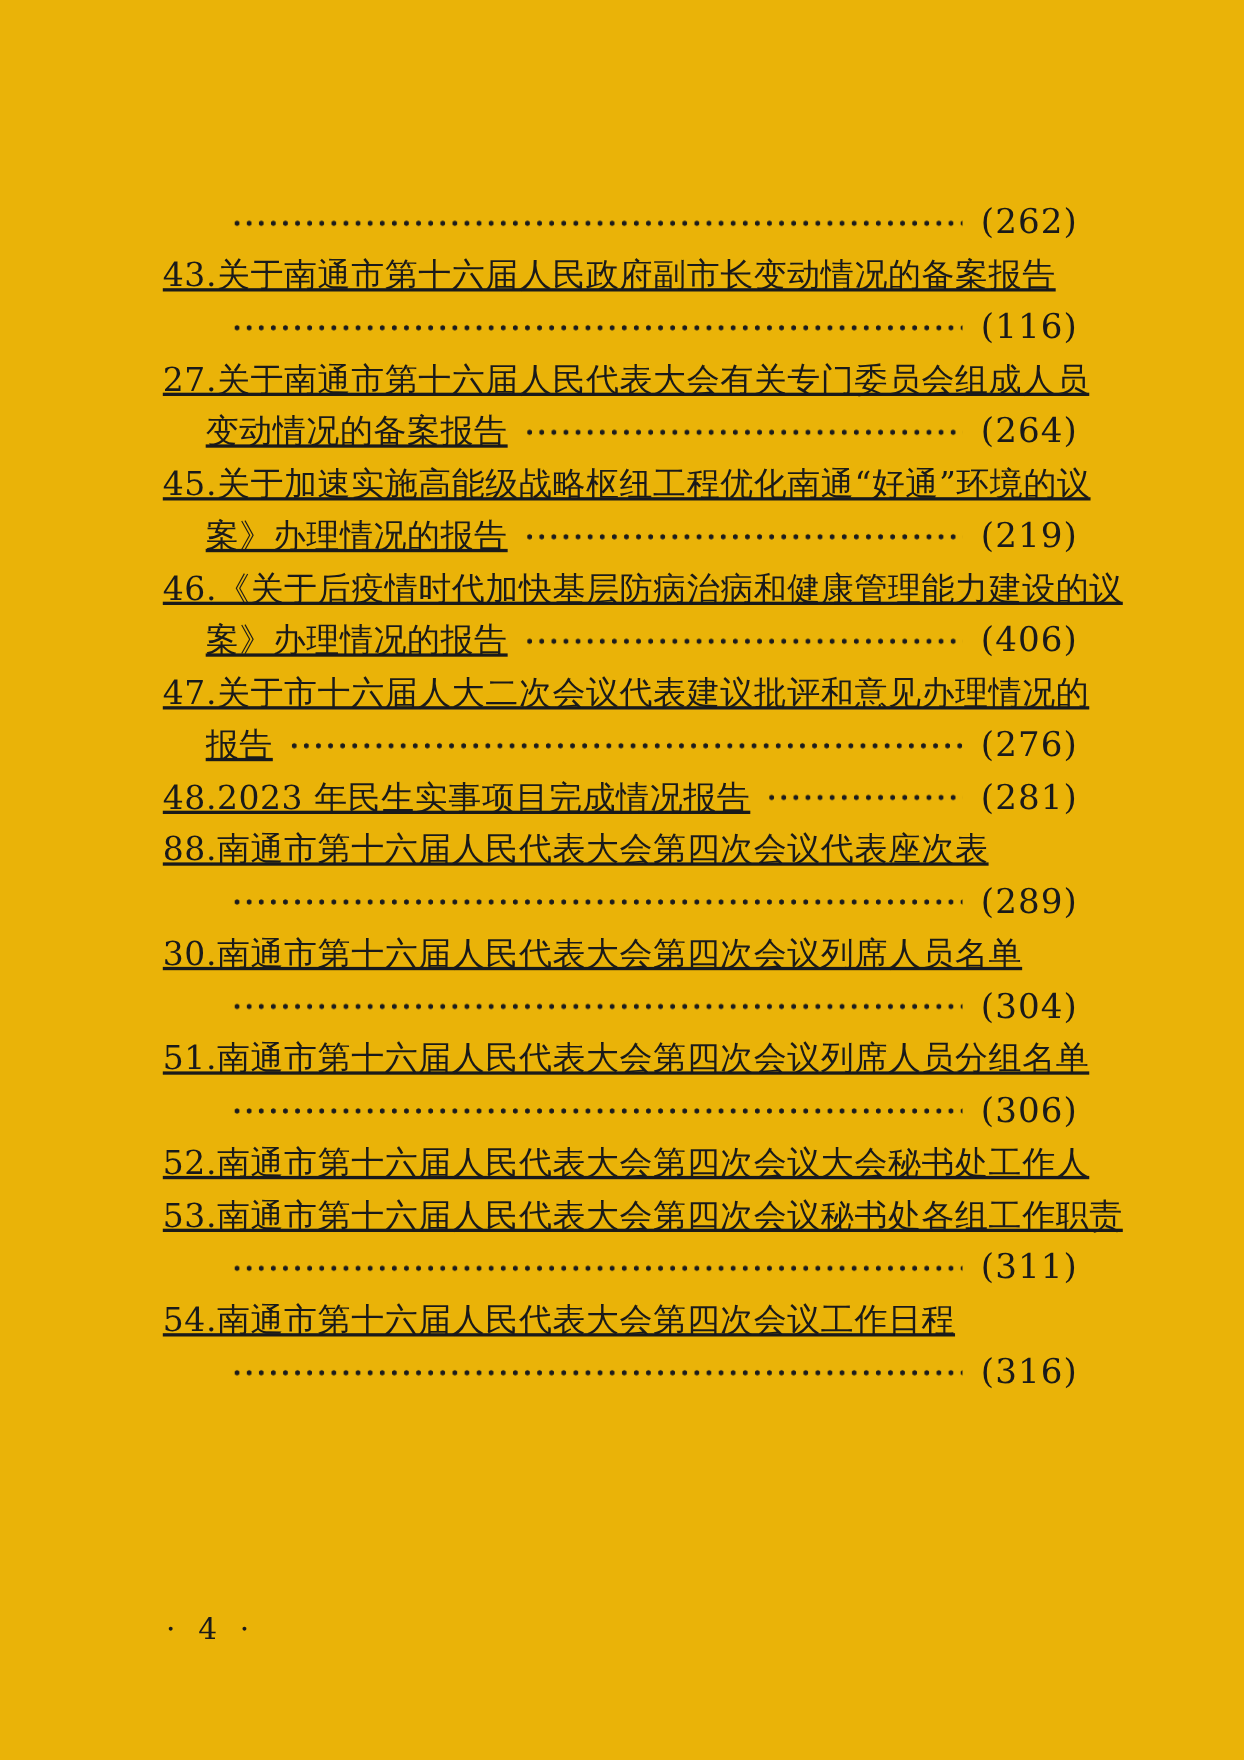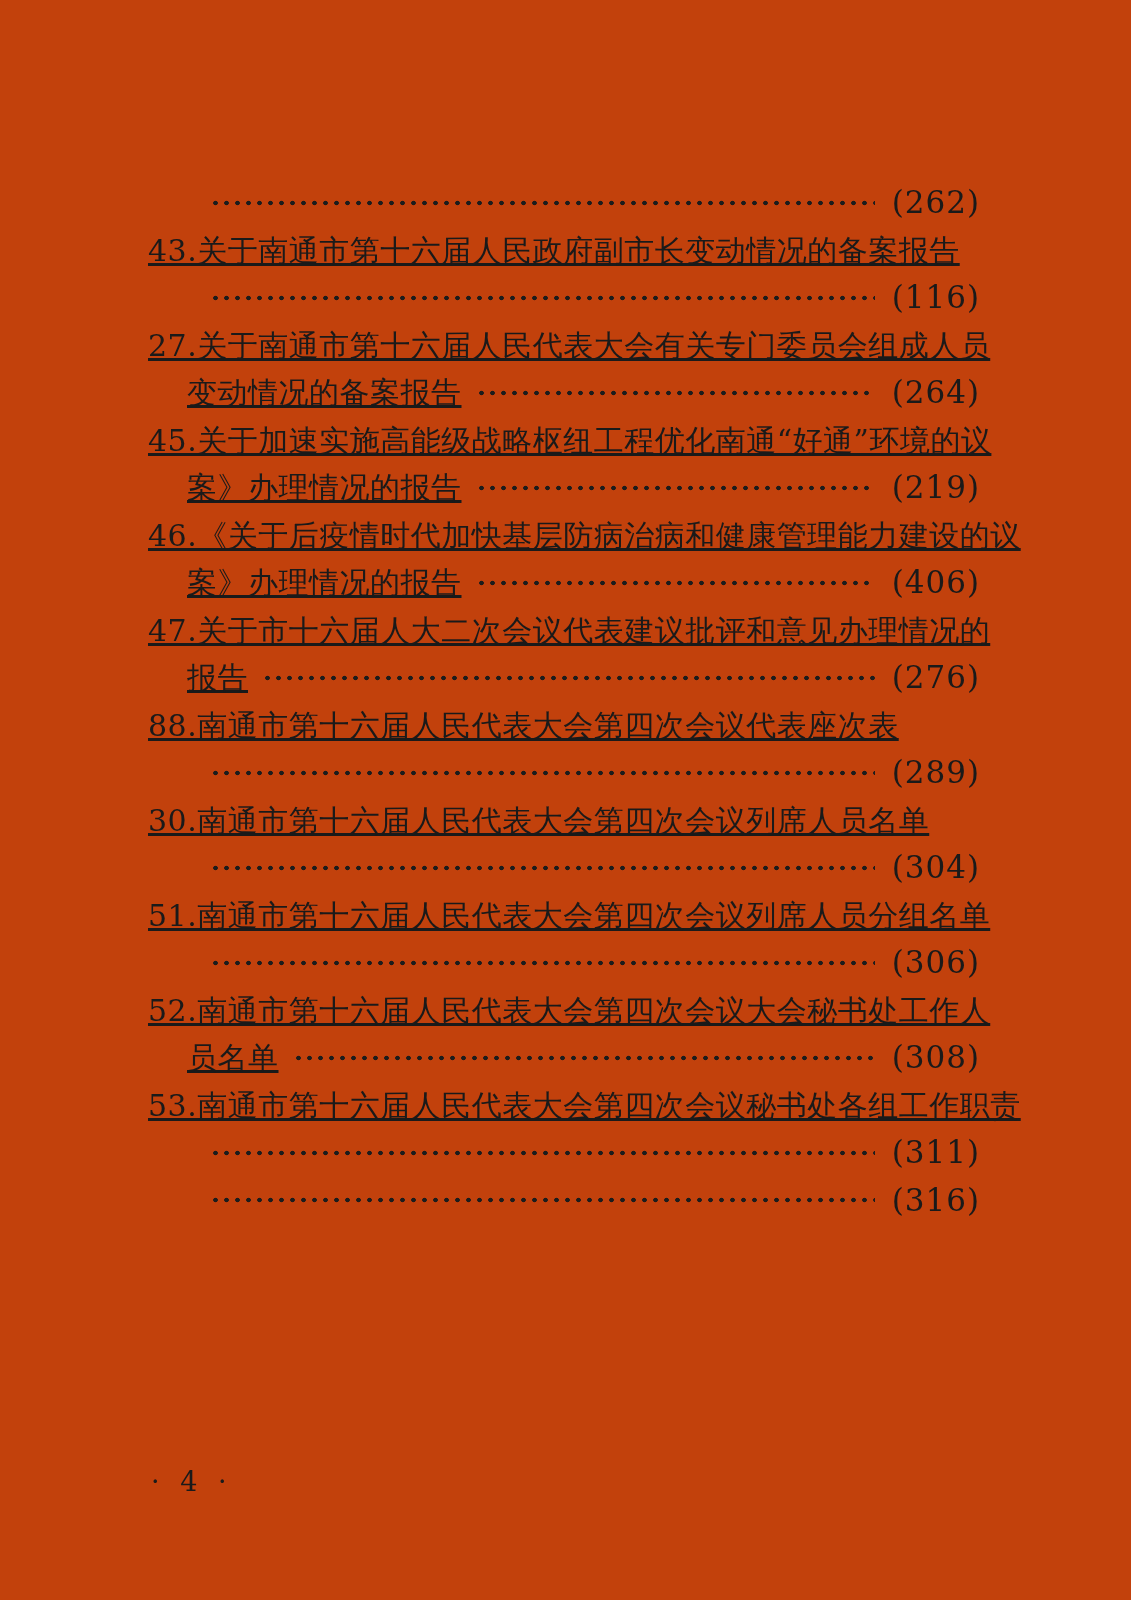--- a/index.html
+++ b/index.html
@@ -4,21 +4,21 @@
 <style>
   html, body {
     margin: 0;
     padding: 0;
     background: #ffffff;
   }
   .sheet {
     position: relative;
     width: 1131px;
     height: 1600px;
-    background: #c2410c;
+    background: #eab308;
     font-family: "DejaVu Serif", "Liberation Serif", serif;
     color: #1a1a1a;
     overflow: hidden;
   }
   .toc-list {
     position: absolute;
     left: 148px;
     top: 179px;
     width: 832px;
   }
@@ -111,20 +111,25 @@
       <div class="row item">
     <span class="row-text">47.关于市十六届人大二次会议代表建议批评和意见办理情况的</span>
 
   </div>
       <div class="row cont">
     <span class="row-text">报告</span>
     <span class="leader"></span>
     <span class="row-page">(276)</span>
   </div>
       <div class="row item">
+    <span class="row-text">48.2023 年民生实事项目完成情况报告</span>
+    <span class="leader"></span>
+    <span class="row-page">(281)</span>
+  </div>
+      <div class="row item">
     <span class="row-text">88.南通市第十六届人民代表大会第四次会议代表座次表</span>
 
   </div>
       <div class="row dots">
 
     <span class="leader"></span>
     <span class="row-page">(289)</span>
   </div>
       <div class="row item">
     <span class="row-text">30.南通市第十六届人民代表大会第四次会议列席人员名单</span>
@@ -141,33 +146,32 @@
   </div>
       <div class="row dots">
 
     <span class="leader"></span>
     <span class="row-page">(306)</span>
   </div>
       <div class="row item">
     <span class="row-text">52.南通市第十六届人民代表大会第四次会议大会秘书处工作人</span>
 
   </div>
-      <div class="row cont">
-    <span class="row-text">员名单</span>
-    <span class="leader"></span>
-    <span class="row-page">(308)</span>
-  </div>
       <div class="row item">
     <span class="row-text">53.南通市第十六届人民代表大会第四次会议秘书处各组工作职责</span>
 
   </div>
       <div class="row dots">
 
     <span class="leader"></span>
     <span class="row-page">(311)</span>
+  </div>
+      <div class="row item">
+    <span class="row-text">54.南通市第十六届人民代表大会第四次会议工作日程</span>
+
   </div>
       <div class="row dots">
 
     <span class="leader"></span>
     <span class="row-page">(316)</span>
   </div>
     </div>
   <div class="footer">· 4 ·</div>
 </div>
 

